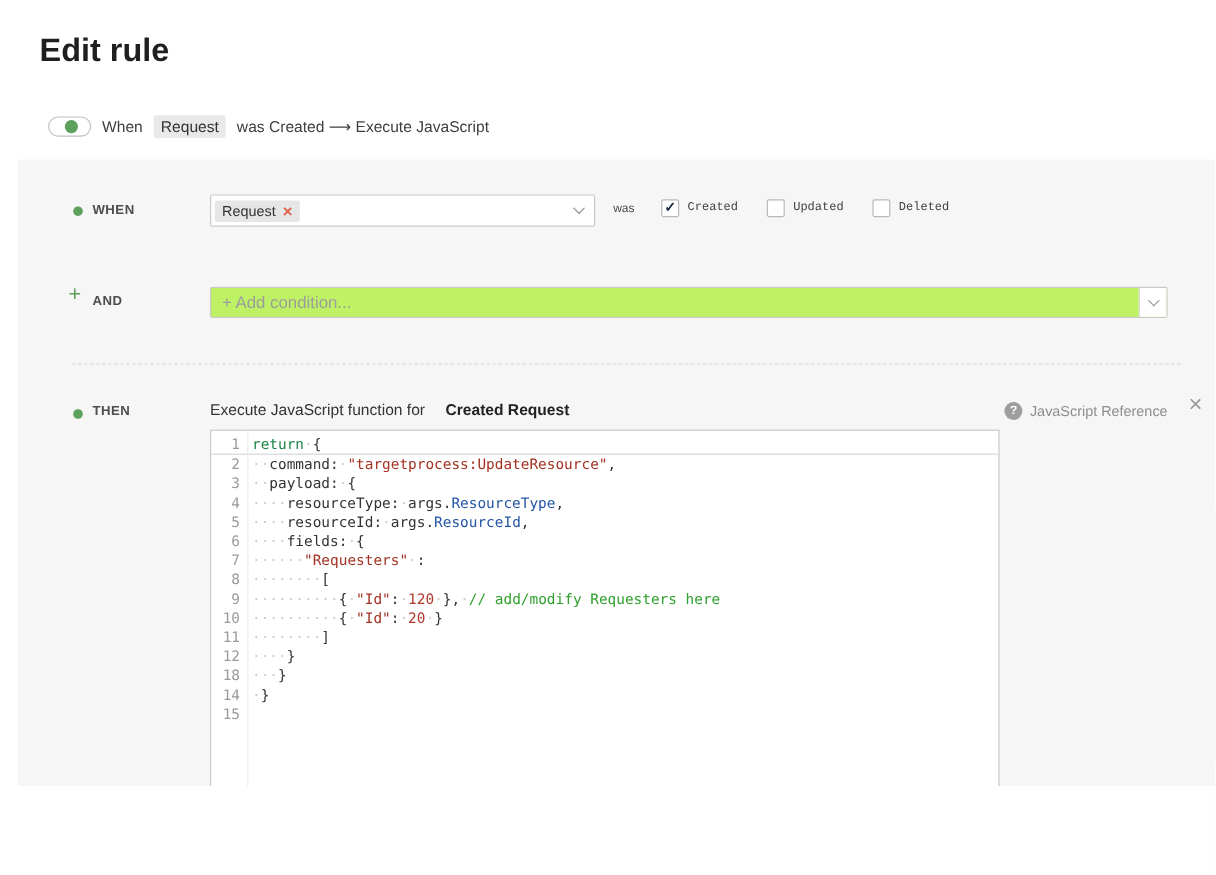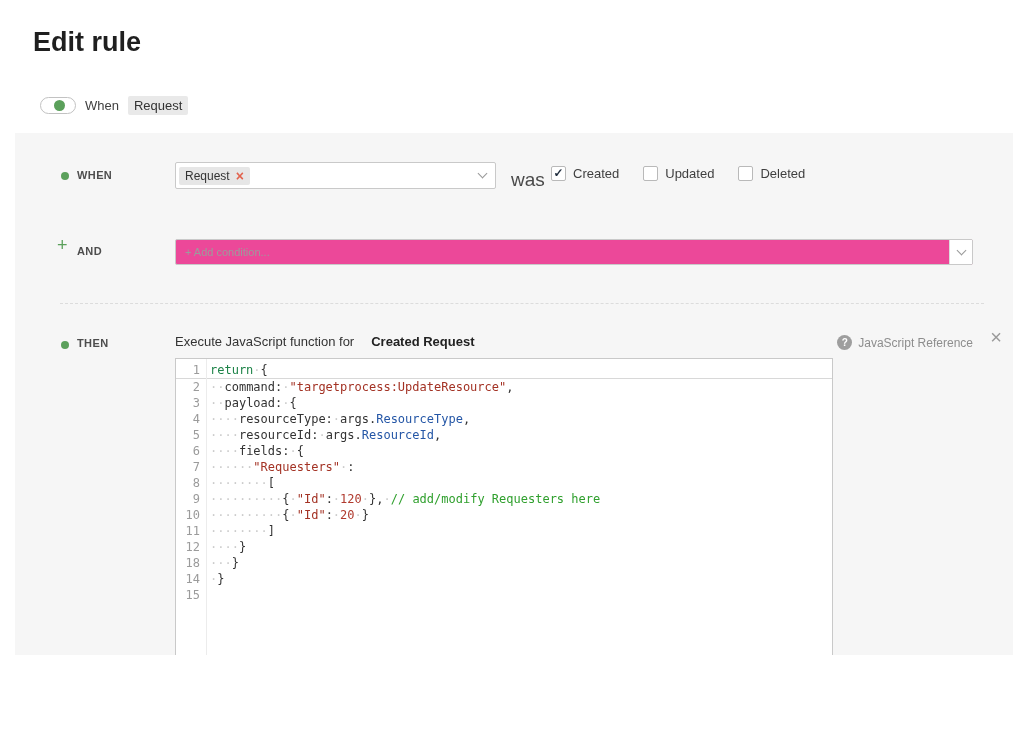--- a/index.html
+++ b/index.html
@@ -24,28 +24,28 @@
   .l-and  { left:62px; top:112px; }
   .l-then { left:62px; top:204px; }
   .plus { position:absolute; left:42px; top:103px; font-size:18px; font-weight:400; color:var(--c-accent); line-height:1; }
 
   .select { position:absolute; left:160px; top:29px; width:321px; height:27px; background:#fff; border:1px solid #c9c9c9; border-radius:2px; display:flex; align-items:center; padding:0 9px 0 3px; cursor:pointer; }
   .chip { display:flex; align-items:center; gap:6px; background:#e6e6e6; border-radius:2px; padding:2px 6px; font-size:12px; color:#333; }
   .chip-x { color:#e2634e; font-size:14px; font-weight:700; line-height:1; cursor:pointer; }
   .sp { flex:1; }
   .chev { width:7px; height:7px; border-right:1.5px solid #999; border-bottom:1.5px solid #999; transform:rotate(45deg); margin-top:-4px; }
 
-  .was { position:absolute; left:496px; top:36px; font-size:19px; color:#4a4a4a; }
+  .was { position:absolute; left:496px; top:36px; font-size:10px; color:#4a4a4a; }
   .cbs { position:absolute; left:536px; top:33px; display:flex; gap:24px; align-items:center; }
   .cb { display:flex; align-items:center; gap:7px; cursor:pointer; }
   .cb-box { width:15px; height:15px; background:#fff; border:1px solid #b9b9b9; border-radius:2px; font-size:12px; font-weight:700; color:#1e2b3c; text-align:center; line-height:13px; }
-  .cb-label { font-size:13px; color:#3f3f3f; }
+  .cb-label { font-size:10px; color:#3f3f3f;font-family:Liberation Mono, monospace; }
 
   .cond { position:absolute; left:160px; top:106px; width:798px; height:26px; }
-  .cond input { width:100%; height:100%; border:1px solid #c9c9c9; border-radius:2px; padding:0 36px 0 9px; font-size:11px; color:#333; font-family:inherit; background:#ec4899; outline:none; }
+  .cond input { width:100%; height:100%; border:1px solid #c9c9c9; border-radius:2px; padding:0 36px 0 9px; font-size:14px; color:#333; font-family:inherit; background:#bef264; outline:none; }
   .cond input::placeholder { color:#9c9c9c; }
   .cond-btn { position:absolute; right:1px; top:1px; width:23px; height:24px; border-left:1px solid #dcdcdc; display:flex; align-items:center; justify-content:center; cursor:pointer; background:#fff; }
 
   .divider { position:absolute; left:45px; top:170px; width:924px; border-top:1px dashed #dcdcdc; }
 
   .then-header { position:absolute; left:160px; top:201px; font-size:13px; color:#333; }
   .then-header b { font-weight:700; margin-left:17px; color:#222; }
   .js-ref { position:absolute; right:40px; top:202px; display:flex; align-items:center; gap:6px; font-size:12px; color:#8d8d8d; cursor:pointer; }
   .q-icon { width:15px; height:15px; border-radius:50%; background:#9e9e9e; color:#fff; font-size:10px; font-weight:700; display:flex; align-items:center; justify-content:center; }
   .close-x { position:absolute; right:11px; top:194px; font-size:20px; color:#9a9a9a; line-height:1; cursor:pointer; }
@@ -72,20 +72,21 @@
 <div class="page">
 
   <div class="title">Edit rule</div>
 
   <div class="summary">
     <span class="toggle">
       <span class="knob"></span>
     </span>
     <span>When</span>
     <span class="badge">Request</span>
+    <span>was Created ⟶ Execute JavaScript</span>
   </div>
 
   <div class="panel">
 
     <span class="bullet b-when"></span>
     <span class="sec-label l-when">WHEN</span>
 
     <div class="select">
       <span class="chip">
         <span>Request</span>

